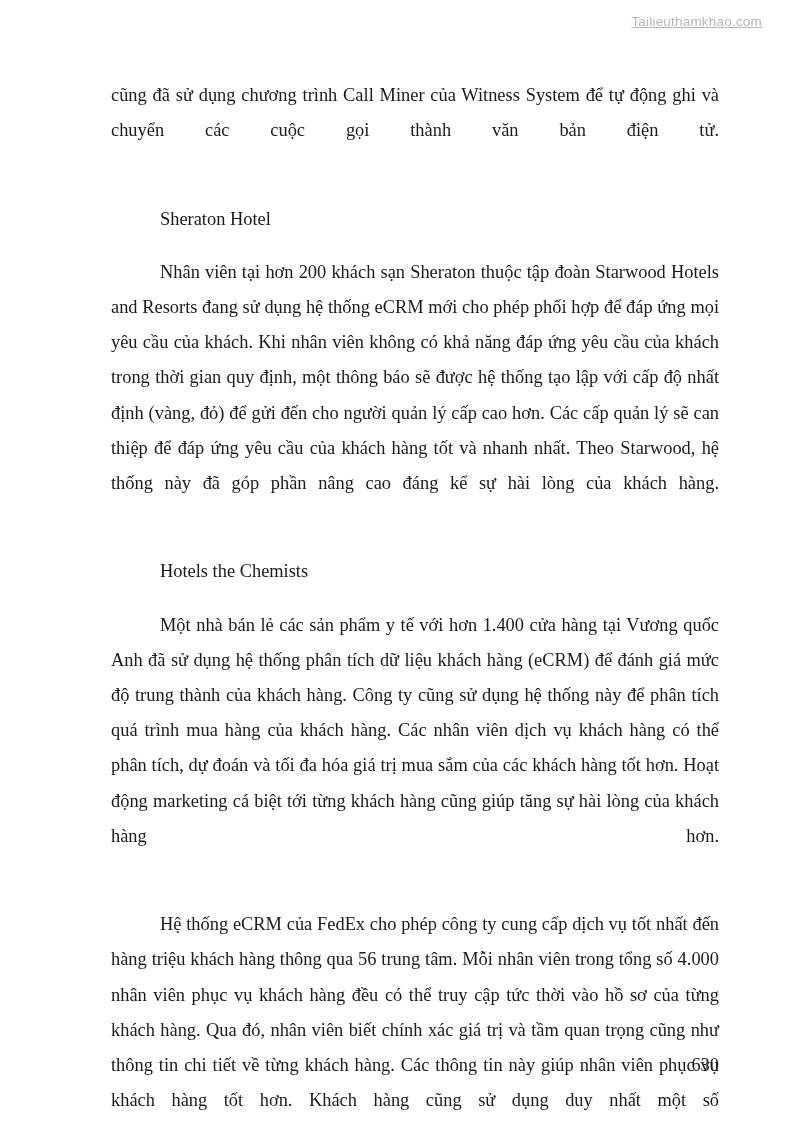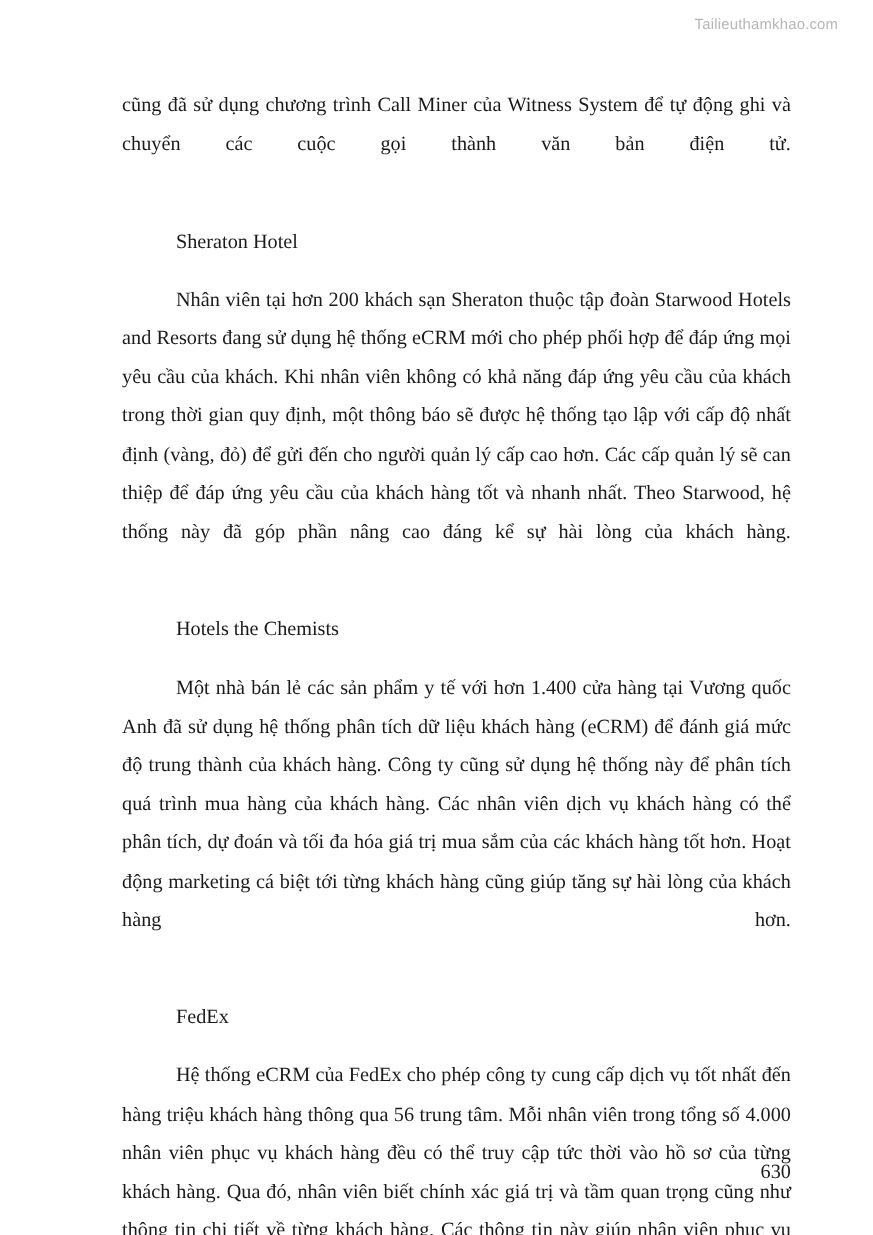--- a/index.html
+++ b/index.html
@@ -19,20 +19,21 @@
   .watermark {
     position: absolute;
     top: 14px;
     right: 32px;
     font-family: "Liberation Sans", "DejaVu Sans", sans-serif;
     font-size: 13.5px;
     letter-spacing: 0.2px;
     color: #b6b6b6;
     white-space: nowrap;
     user-select: none;
+    text-decoration: underline;
   }
   .body-area {
     position: absolute;
     left: 111px;
     top: 78px;
     width: 608px;
   }
   .para {
     margin: 0;
     font-size: 18.4px;
@@ -77,19 +78,18 @@
 <div class="page">
 
   <div class="watermark">Tailieuthamkhao.com</div>
 
   <div class="body-area">
       <p class="para">cũng đã sử dụng chương trình Call Miner của Witness System để tự động ghi và chuyển các cuộc gọi thành văn bản điện tử.</p>
       <p class="para heading-line noafter">Sheraton Hotel</p>
       <p class="para indent">Nhân viên tại hơn 200 khách sạn Sheraton thuộc tập đoàn Starwood Hotels and Resorts đang sử dụng hệ thống eCRM mới cho phép phối hợp để đáp ứng mọi yêu cầu của khách. Khi nhân viên không có khả năng đáp ứng yêu cầu của khách trong thời gian quy định, một thông báo sẽ được hệ thống tạo lập với cấp độ nhất định (vàng, đỏ) để gửi đến cho người quản lý cấp cao hơn. Các cấp quản lý sẽ can thiệp để đáp ứng yêu cầu của khách hàng tốt và nhanh nhất. Theo Starwood, hệ thống này đã góp phần nâng cao đáng kể sự hài lòng của khách hàng.</p>
       <p class="para heading-line noafter">Hotels the Chemists</p>
       <p class="para indent">Một nhà bán lẻ các sản phẩm y tế với hơn 1.400 cửa hàng tại Vương quốc Anh đã sử dụng hệ thống phân tích dữ liệu khách hàng (eCRM) để đánh giá mức độ trung thành của khách hàng. Công ty cũng sử dụng hệ thống này để phân tích quá trình mua hàng của khách hàng. Các nhân viên dịch vụ khách hàng có thể phân tích, dự đoán và tối đa hóa giá trị mua sắm của các khách hàng tốt hơn. Hoạt động marketing cá biệt tới từng khách hàng cũng giúp tăng sự hài lòng của khách hàng hơn.</p>
-      <p class="para heading-line noafter">FedEx</p>
       <p class="para indent">Hệ thống eCRM của FedEx cho phép công ty cung cấp dịch vụ tốt nhất đến hàng triệu khách hàng thông qua 56 trung tâm. Mỗi nhân viên trong tổng số 4.000 nhân viên phục vụ khách hàng đều có thể truy cập tức thời vào hồ sơ của từng khách hàng. Qua đó, nhân viên biết chính xác giá trị và tầm quan trọng cũng như thông tin chi tiết về từng khách hàng. Các thông tin này giúp nhân viên phục vụ khách hàng tốt hơn. Khách hàng cũng sử dụng duy nhất một số</p>
     </div>
 
   <div class="page-number">630</div>
 
 </div>
 
 </body></html>

